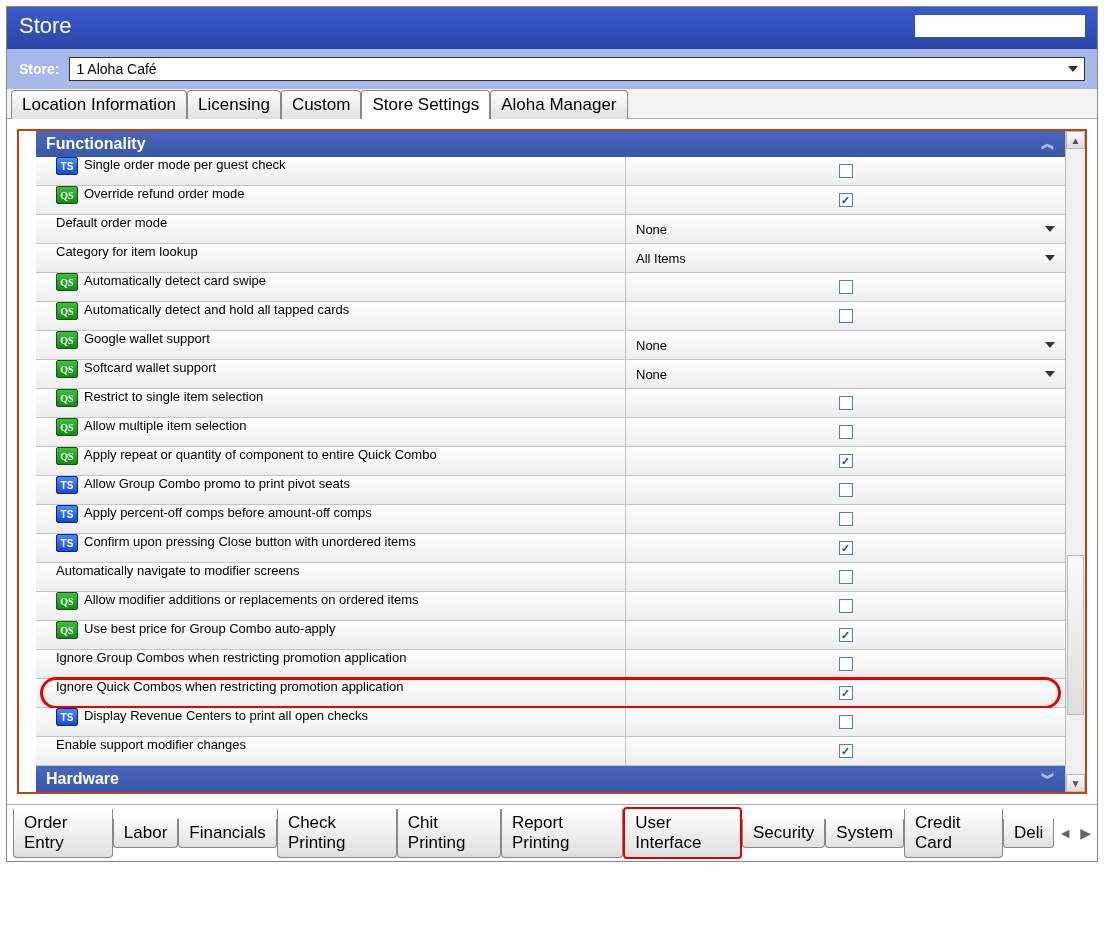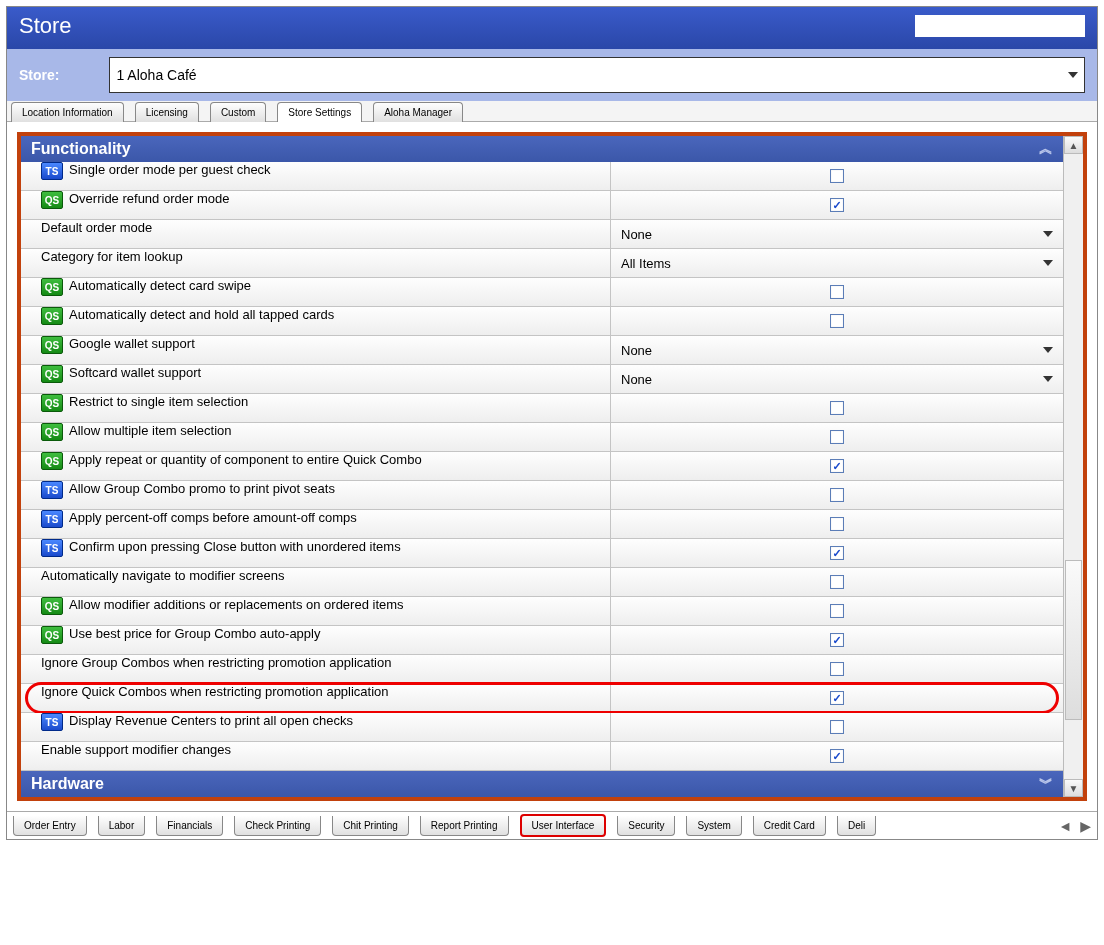--- a/index.html
+++ b/index.html
@@ -30,48 +30,47 @@
     padding: 8px 12px;
     display: flex;
     align-items: center;
     gap: 10px;
   }
   .storebar label { color: #fff; font-weight: bold; font-size: 14px; }
   .store-select {
     flex: 1;
     background: #fff;
     border: 1px solid #333;
-    height: 36px;
+    height: 24px;
     display: flex;
     align-items: center;
     justify-content: space-between;
     padding: 0 6px;
     font-size: 14px;
-    margin-left: 40px;
   }
   .dropdown-arrow {
     width: 0; height: 0;
     border-left: 5px solid transparent;
     border-right: 5px solid transparent;
     border-top: 6px solid #333;
   }
   .tabs-top {
     display: flex;
     background: #f4f4f4;
     border-bottom: 1px solid #aaa;
     padding-left: 4px;
   }
   .tab {
     border: 1px solid #888;
     border-bottom: none;
     padding: 4px 10px;
-    margin-right: 11px;
+    margin-right: 0;
     background: linear-gradient(#fefefe, #e0e0e0);
     border-radius: 4px 4px 0 0;
-    font-size: 10px;
+    font-size: 17px;
     position: relative;
     top: 1px;
   }
   .tab.active { background: #fff; z-index: 2; }
   .tabs-bottom {
     display: flex;
     background: #fff;
     border-top: 1px solid #aaa;
     padding: 2px 2px 2px 6px;
     align-items: center;
@@ -83,22 +82,23 @@
     top: 0;
   }
   .tabs-bottom .highlight { border: 2px solid #d00; border-radius: 4px; }
   .tabs-bottom .spacer { flex: 1; }
   .nav-arrow { color: #666; padding: 0 4px; font-size: 14px; }
   .body-area {
     padding: 10px;
     background: #fff;
   }
   .settings-panel {
-    border: 4px solid #c2410c;
-    display: flex;
+    border: 2px solid #c2410c;
+    display: flex;
+    padding-left: 17px;
   }
   .settings-content { flex: 1; }
   .scrollbar {
     width: 20px;
     background: #eee;
     display: flex;
     flex-direction: column;
     border-left: 1px solid #bbb;
   }
   .scroll-arrow { height: 18px; background: linear-gradient(#fafafa,#ddd); border: 1px solid #bbb; display: flex; align-items:center; justify-content:center; font-size:10px; color:#555;}
@@ -140,21 +140,21 @@
     position: relative;
   }
   .row .value-cell.left { justify-content: flex-start; padding-left: 10px; }
   .icon-badge {
     width: 22px; height: 18px; margin-right: 6px;
     display: inline-flex; align-items: center; justify-content:center;
     font-weight: bold; font-size: 10px; color: #fff; border-radius: 2px;
     flex-shrink: 0;
   }
   .icon-ts { background: linear-gradient(#4a88ff,#1a4acc); border:1px solid #002a8a; }
-  .icon-qs { background: linear-gradient(#3ebd3e,#158a15); border:1px solid #0a5a0a; }
+  .icon-qs { background: linear-gradient(#3ebd3e,#158a15); border:1px solid #0a5a0a;font-family:Liberation Serif, serif; }
   .icon-none { width: 0; margin-right: 0; }
   .linklabel { color: #000; }
   .chk {
     width: 14px; height: 14px; border: 1px solid #5b7db7; background: #fff;
     display: inline-flex; align-items:center; justify-content:center;
     font-size: 11px; color: #1a4acc; font-weight: bold;
     box-shadow: inset 0 0 1px rgba(0,0,0,.2);
   }
   .value-cell .drop-arrow {
     position: absolute; right: 10px;

